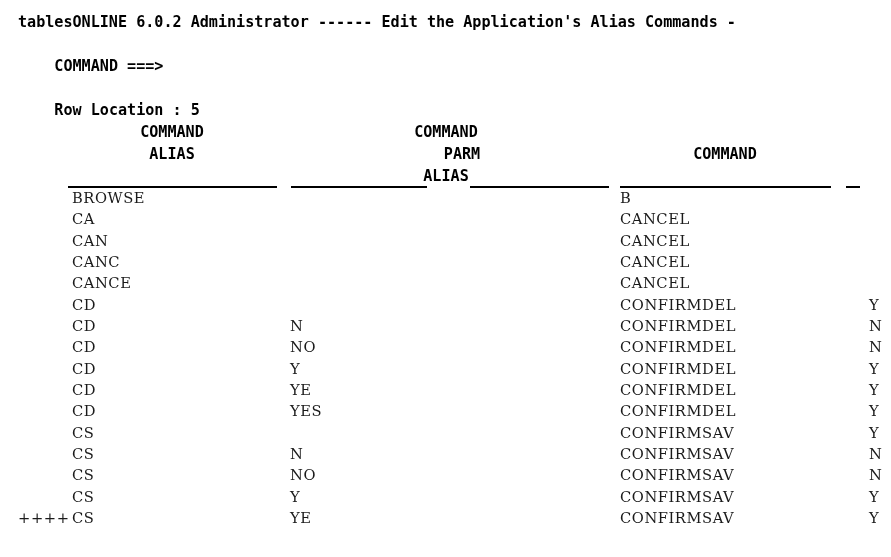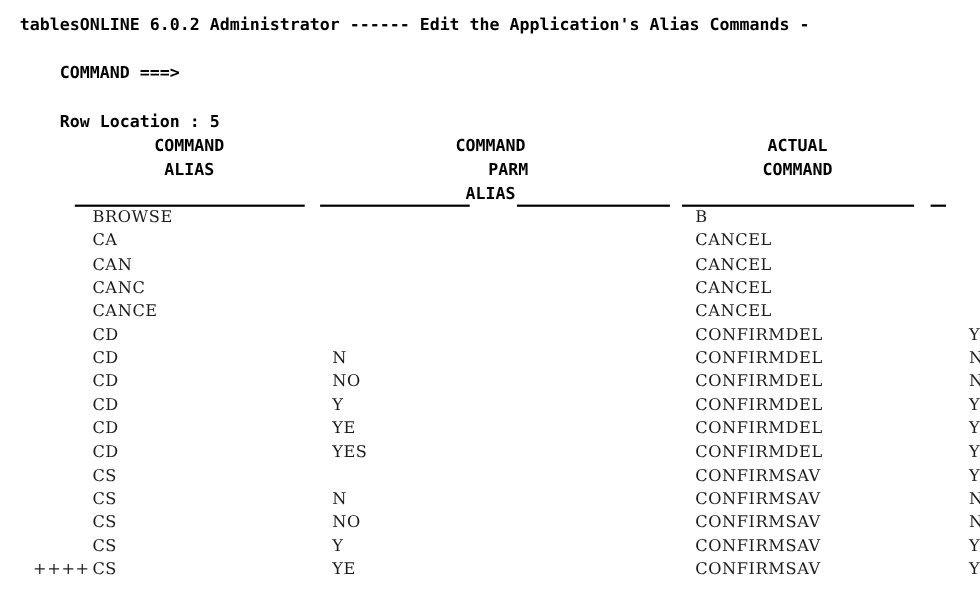--- a/index.html
+++ b/index.html
@@ -67,42 +67,40 @@
     width: 873px;
   }
   .data-row {
     height: 21.4px;
     line-height: 21.4px;
     white-space: pre;
     font-family: "DejaVu Serif", "Liberation Serif", serif;
     font-size: 14.7px;
     color: #1a1a1a;
     letter-spacing: 0.55px;
-    margin-left: 12px;
   }
 </style>
 </head>
 <body>
 
 <div class="screen">
 
   <div class="row bold" id="title-line-1">tablesONLINE 6.0.2 Administrator ------ Edit the Application's Alias Commands -</div>
 
   <div class="row bold" id="title-line-2">
     <span>COMMAND ===&gt;</span><span></span>
   </div>
 
   <div class="row bold" id="row-location">
     <span>Row Location : 5</span>
   </div>
 
   <div class="row bold" id="hdr-line-1" style="left: 0px; white-space: normal;">
       <span style="position: absolute; white-space: pre; text-align: center; width: 160px; left: 92px;">COMMAND</span>
       <span style="position: absolute; white-space: pre; text-align: center; width: 160px; left: 366px;">COMMAND</span>
-      <span style="position: absolute; white-space: pre; text-align: center; width: 160px; left: 645px;">ACTUAL</span>
     </div>
   <div class="row bold" id="hdr-line-2" style="left: 0px; white-space: normal;">
       <span style="position: absolute; white-space: pre; text-align: center; width: 160px; left: 92px;">ALIAS</span>
       <span style="position: absolute; white-space: pre; text-align: center; width: 160px; left: 382px;">PARM</span>
       <span style="position: absolute; white-space: pre; text-align: center; width: 160px; left: 645px;">COMMAND</span>
     </div>
   <div class="row bold" id="hdr-line-3" style="left: 0px; white-space: normal;">
       <span style="position: absolute; white-space: pre; text-align: center; width: 160px; left: 366px;">ALIAS</span>
     </div>
 

